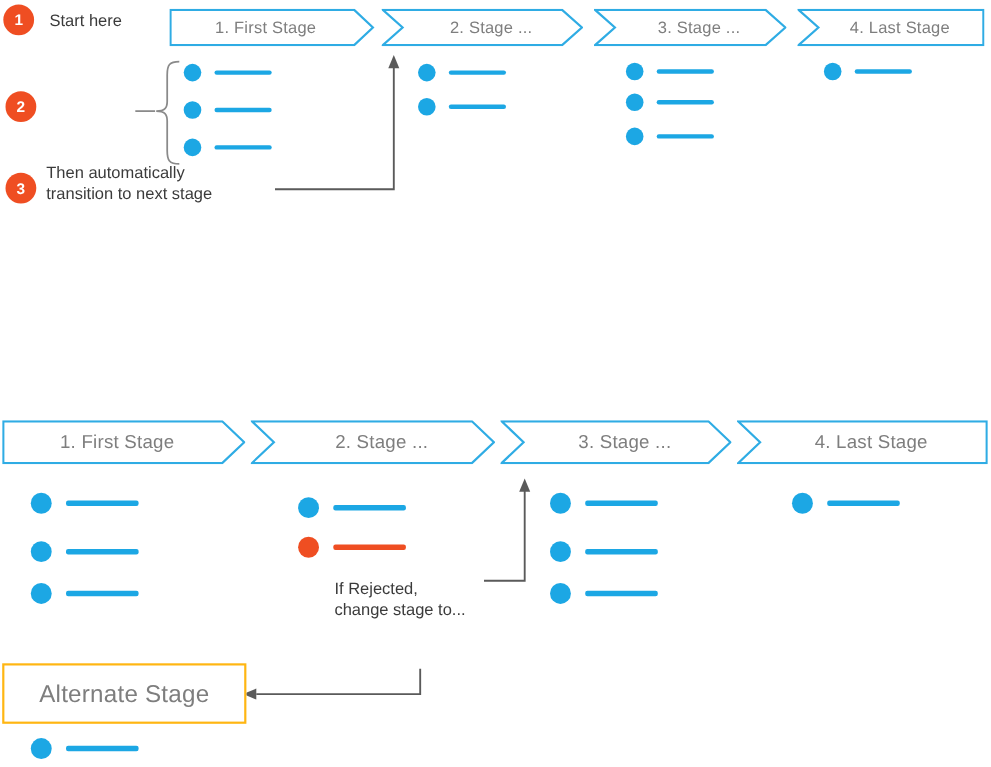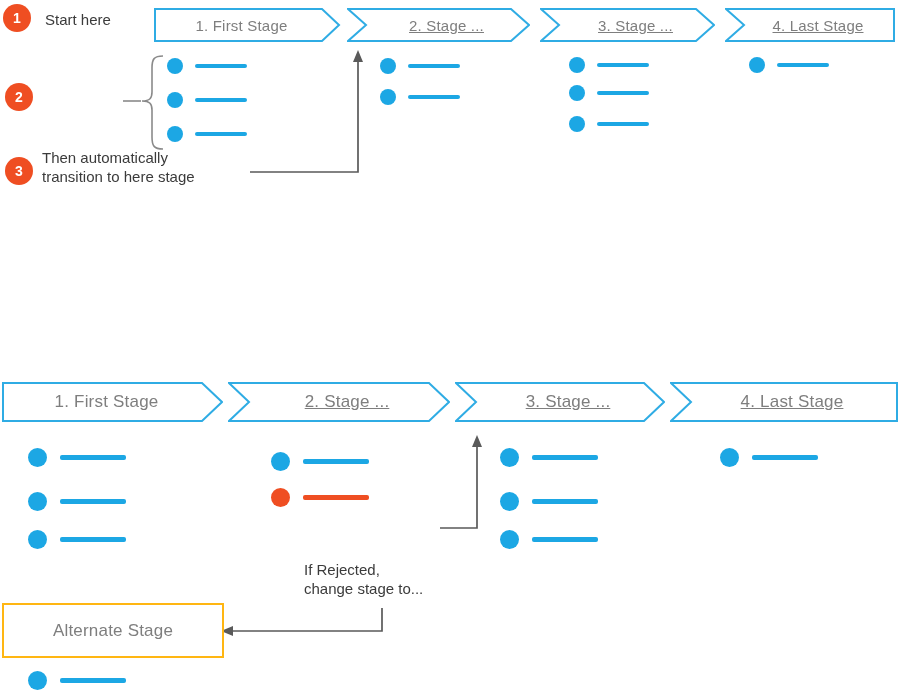--- a/index.html
+++ b/index.html
@@ -12,33 +12,33 @@
   
   .badge{position:absolute;width:28px;height:28px;border-radius:50%;background:var(--orange);
          color:#fff;font-size:14px;font-weight:700;display:flex;align-items:center;justify-content:center;}
   .note{position:absolute;color:var(--darkText);font-size:15px;font-weight:400;line-height:19px;white-space:pre-line;}
   
   .chev{position:absolute;display:flex;align-items:center;justify-content:center;}
   .chev svg{position:absolute;inset:0;}
   .chev .lbl{position:relative;color:var(--grayText);letter-spacing:.2px;white-space:nowrap;}
   .chev-top .lbl{font-size:15px;}
   .chev-bot .lbl{font-size:17px;}
-  .pad-notch .lbl{padding-left:16px;text-decoration:underline;}
+  .pad-notch .lbl{padding-left:16px;}
   .pad-point .lbl{padding-right:12px;}
   
   .task{position:absolute;display:flex;align-items:center;}
   .t-top{gap:12px}.t-top .dot{width:16px;height:16px}.t-top .bar{width:52px;height:4px}
   .t-bot{gap:13px}.t-bot .dot{width:19px;height:19px}.t-bot .bar{width:66px;height:5px}
   .dot{border-radius:50%;background:var(--blue);flex:none;}
   .bar{background:var(--blue);border-radius:2px;flex:none;}
   .task.orange .dot,.task.orange .bar{background:var(--orange);}
   
   .altbox{position:absolute;left:2px;top:603px;width:218px;height:51px;background:#fff;
           border:2px solid var(--amber);display:flex;align-items:center;justify-content:center;}
-  .altbox .lbl{color:var(--grayText);font-size:17px;letter-spacing:.2px;}
+  .altbox .lbl{color:var(--grayText);font-size:22px;letter-spacing:.2px;}
   #overlay{position:absolute;inset:0;pointer-events:none;}
 </style>
 </head>
 <body>
 
 <div id="canvas">
 
   <svg id="overlay" width="901" height="697" viewBox="0 0 901 697">
     <g stroke="#8A8A8A" stroke-width="1.6" fill="none">
       <path d="M123,101 L141,101"></path>
@@ -64,21 +64,21 @@
   <div class="note" style="left:45px;top:10px">Start here</div>
 
   <div class="badge" style="left:5px;top:83px">
     <span>2</span>
   </div>
 
   <div class="badge" style="left:5px;top:157px">
     <span>3</span>
   </div>
   <div class="note" style="left:42px;top:148px">Then automatically
-transition to here stage</div>
+transition to next stage</div>
 
   <div class="chev chev-top pad-point" style="left:154px;top:8px;width:187px;height:34px">
     <svg width="187" height="34" viewBox="0 0 187 34">
       <polygon points="1,1 168,1 185,17 168,33 1,33" fill="#fff" stroke="#2FACE4" stroke-width="2"></polygon>
     </svg>
     <span class="lbl">1. First Stage</span>
   </div>
   <div class="chev chev-top pad-notch" style="left:347px;top:8px;width:183px;height:34px">
     <svg width="183" height="34" viewBox="0 0 183 34">
       <polygon points="1,1 164,1 182,17 164,33 1,33 19,17" fill="#fff" stroke="#2FACE4" stroke-width="2"></polygon>
@@ -196,21 +196,21 @@
   <div class="task t-bot" style="left:500px;top:530px">
       <span class="dot"></span>
       <span class="bar"></span>
     </div>
 
   <div class="task t-bot" style="left:720px;top:448px">
       <span class="dot"></span>
       <span class="bar"></span>
     </div>
 
-  <div class="note" style="left:304px;top:560px">If Rejected,
+  <div class="note" style="left:304px;top:526px">If Rejected,
 change stage to...</div>
 
   <div class="altbox">
     <span class="lbl">Alternate Stage</span>
   </div>
   <div class="task t-bot" style="left:28px;top:671px">
       <span class="dot"></span>
       <span class="bar"></span>
     </div>
 

